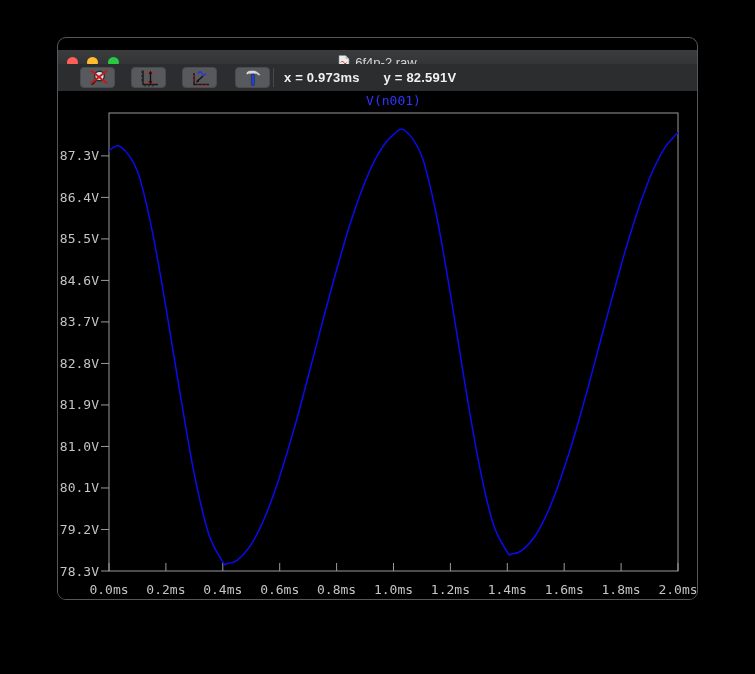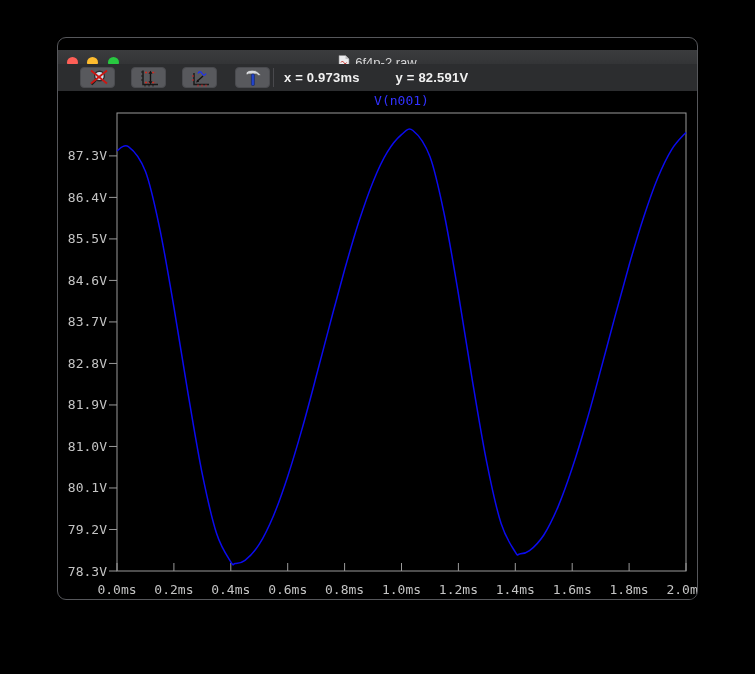--- a/index.html
+++ b/index.html
@@ -16,22 +16,22 @@
   .tl.zoom{left:50px;background:#28c840;}
   .titlewrap{position:absolute;left:0;top:0;width:100%;height:25px;display:flex;
              align-items:center;justify-content:center;gap:5px;}
   .titletext{color:#d6d6d7;font-size:13px;font-weight:500;}
   .toolbar{position:absolute;left:0;top:26px;width:100%;height:27px;background:#2c2d2f;}
   .tbtn{position:absolute;top:3px;width:35px;height:21px;background:#58595d;
         border:1px solid #4a4b4f;border-radius:4px;display:flex;align-items:center;
         justify-content:center;box-sizing:border-box;padding:0;}
   .sep{position:absolute;left:215px;top:4px;width:1px;height:19px;background:#49494d;}
   .readout{position:absolute;left:226px;top:0;height:27px;display:flex;align-items:center;
-           gap:36px;color:#f0f0f0;font-size:13px;font-weight:600;letter-spacing:.2px;}
-  .plotpane{position:absolute;left:8px;top:53px;width:641px;height:510px;background:#000;}
+           gap:24px;color:#f0f0f0;font-size:13px;font-weight:600;letter-spacing:.2px;}
+  .plotpane{position:absolute;left:0;top:53px;width:641px;height:510px;background:#000;}
   svg text{font-family:"DejaVu Sans Mono","Liberation Mono",monospace;}
 </style>
 </head>
 <body>
 <div class="stage">
 
   <div class="window">
 
     <div class="titlebar">
       <div class="tl close"></div>

